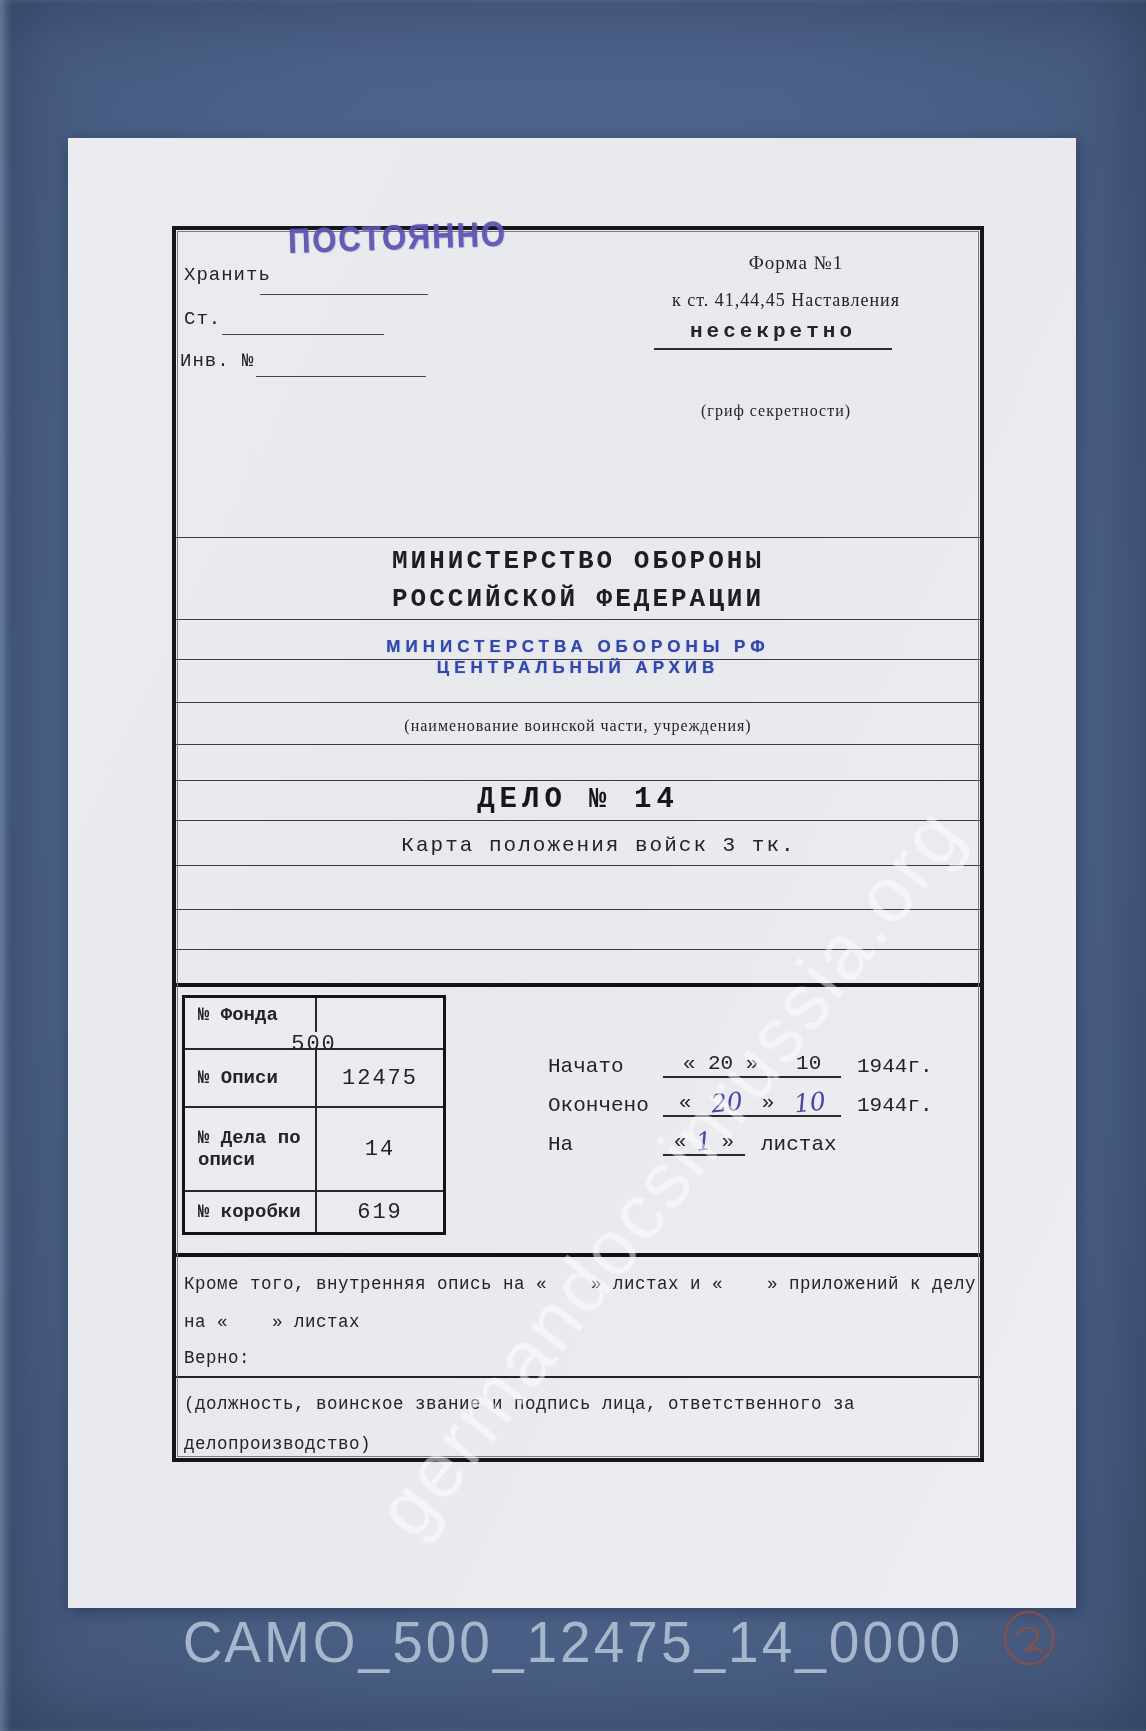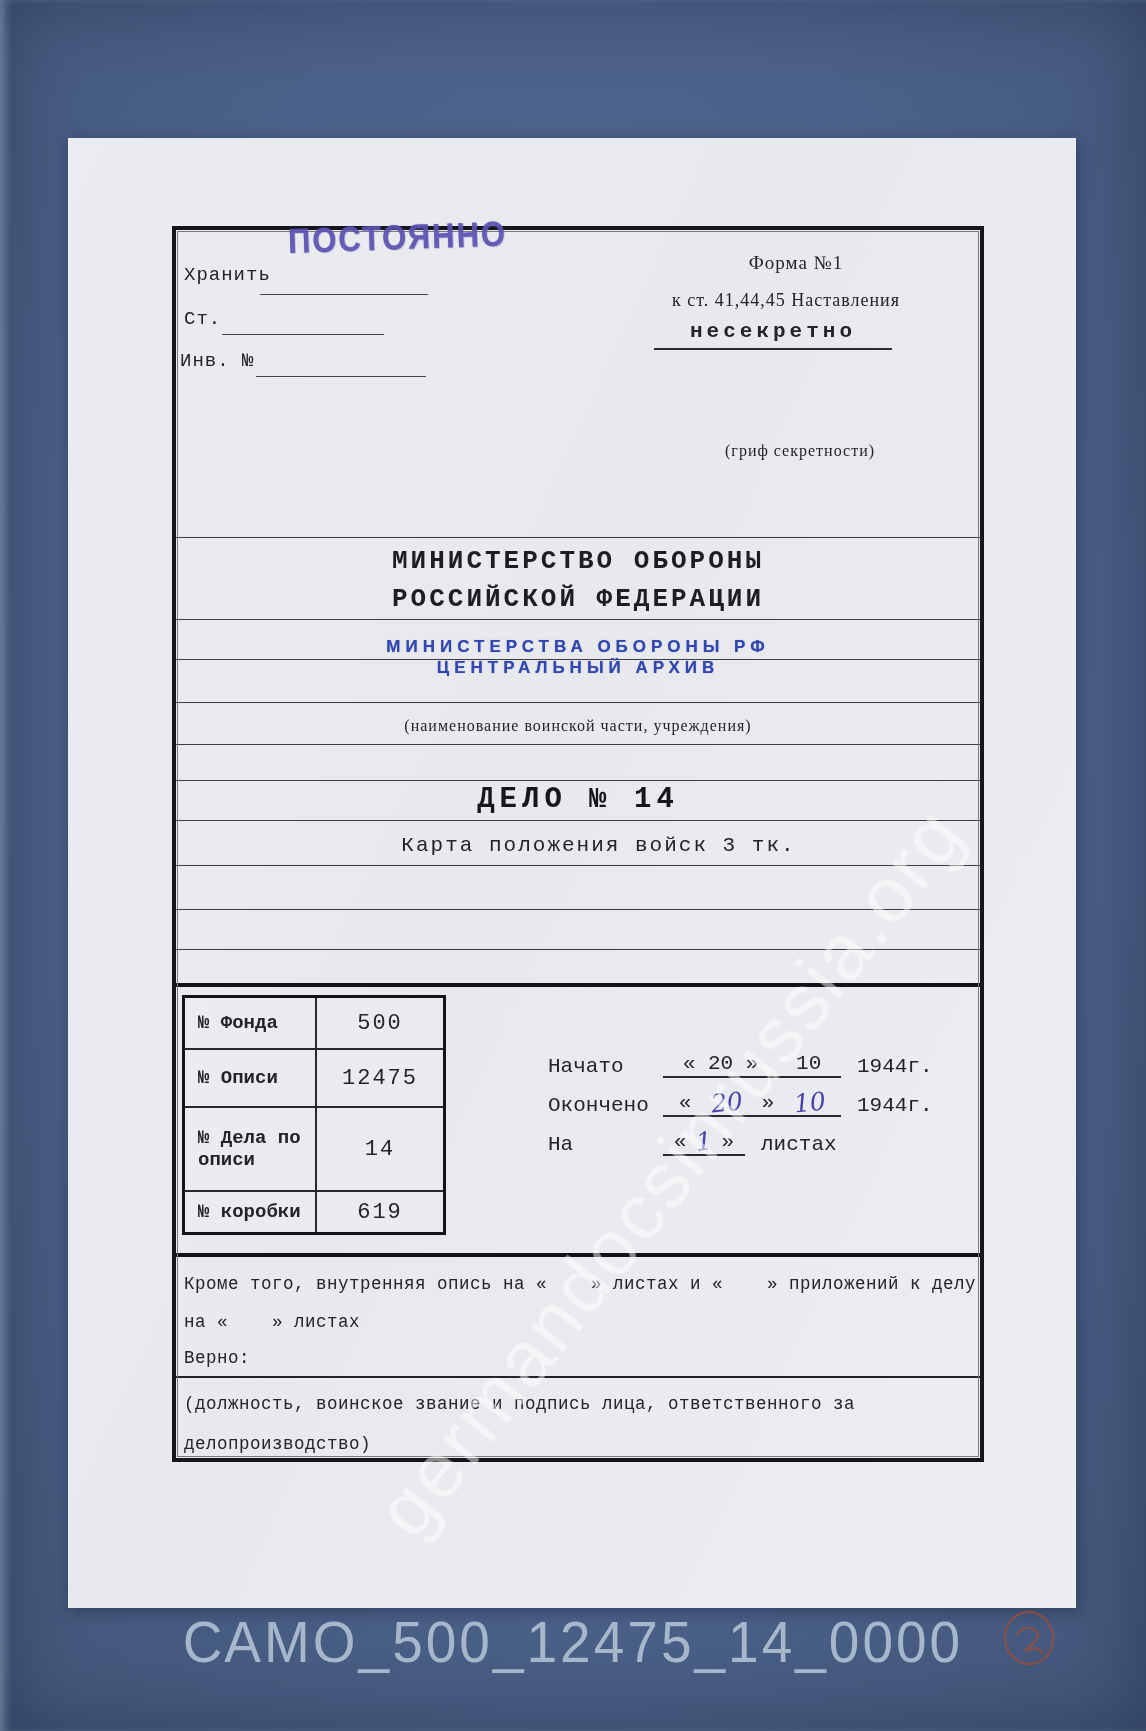--- a/index.html
+++ b/index.html
@@ -70,21 +70,21 @@
 
       <div class="abs t" style="left:8px;top:78px;">Ст.</div>
       <div class="underline-seg" style="left:46px;top:104px;width:162px;"></div>
 
       <div class="abs t" style="left:4px;top:120px;">Инв. №</div>
       <div class="underline-seg" style="left:80px;top:146px;width:170px;"></div>
 
       <div class="abs t center" style="left:450px;top:22px;width:340px;">Форма №1</div>
       <div class="abs t center" style="left:430px;top:60px;width:360px;font-size:18px;">к ст. 41,44,45 Наставления</div>
       <div class="secrecy" style="left:478px;top:90px;width:238px;">несекретно</div>
-      <div class="abs small center" style="left:474px;top:172px;width:300px;margin-top:40px;">(гриф секретности)</div>
+      <div class="abs small center" style="left:450px;top:172px;width:300px;">(гриф секретности)</div>
 
       <div class="rule" style="top:307px;"></div>
       <div class="rule" style="top:389px;"></div>
       <div class="rule" style="top:429px;"></div>
       <div class="rule" style="top:472px;"></div>
       <div class="rule" style="top:514px;"></div>
       <div class="rule" style="top:550px;"></div>
       <div class="rule" style="top:590px;"></div>
       <div class="rule" style="top:635px;"></div>
       <div class="rule" style="top:679px;"></div>
@@ -99,21 +99,21 @@
       </div>
 
       <div class="abs small center" style="left:0;right:0;top:487px;">(наименование воинской части, учреждения)</div>
 
       <div class="case-title" style="top:553px;">ДЕЛО № 14</div>
       <div class="case-subject" style="top:604px;padding-left:41px;">Карта положения войск 3 тк.</div>
 
       <div class="thick" style="top:753px;"></div>
 
       <div class="reg-table">
-        <div class="reg-row" style="height:50px;">
+        <div class="reg-row" style="height:50px;flex-direction:column;">
           <div class="reg-label">№ Фонда</div>
           <div class="reg-value">500</div>
         </div>
         <div class="reg-row" style="height:56px;">
           <div class="reg-label">№ Описи</div>
           <div class="reg-value">12475</div>
         </div>
         <div class="reg-row" style="height:82px;">
           <div class="reg-label">№ Дела по описи</div>
           <div class="reg-value">14</div>

